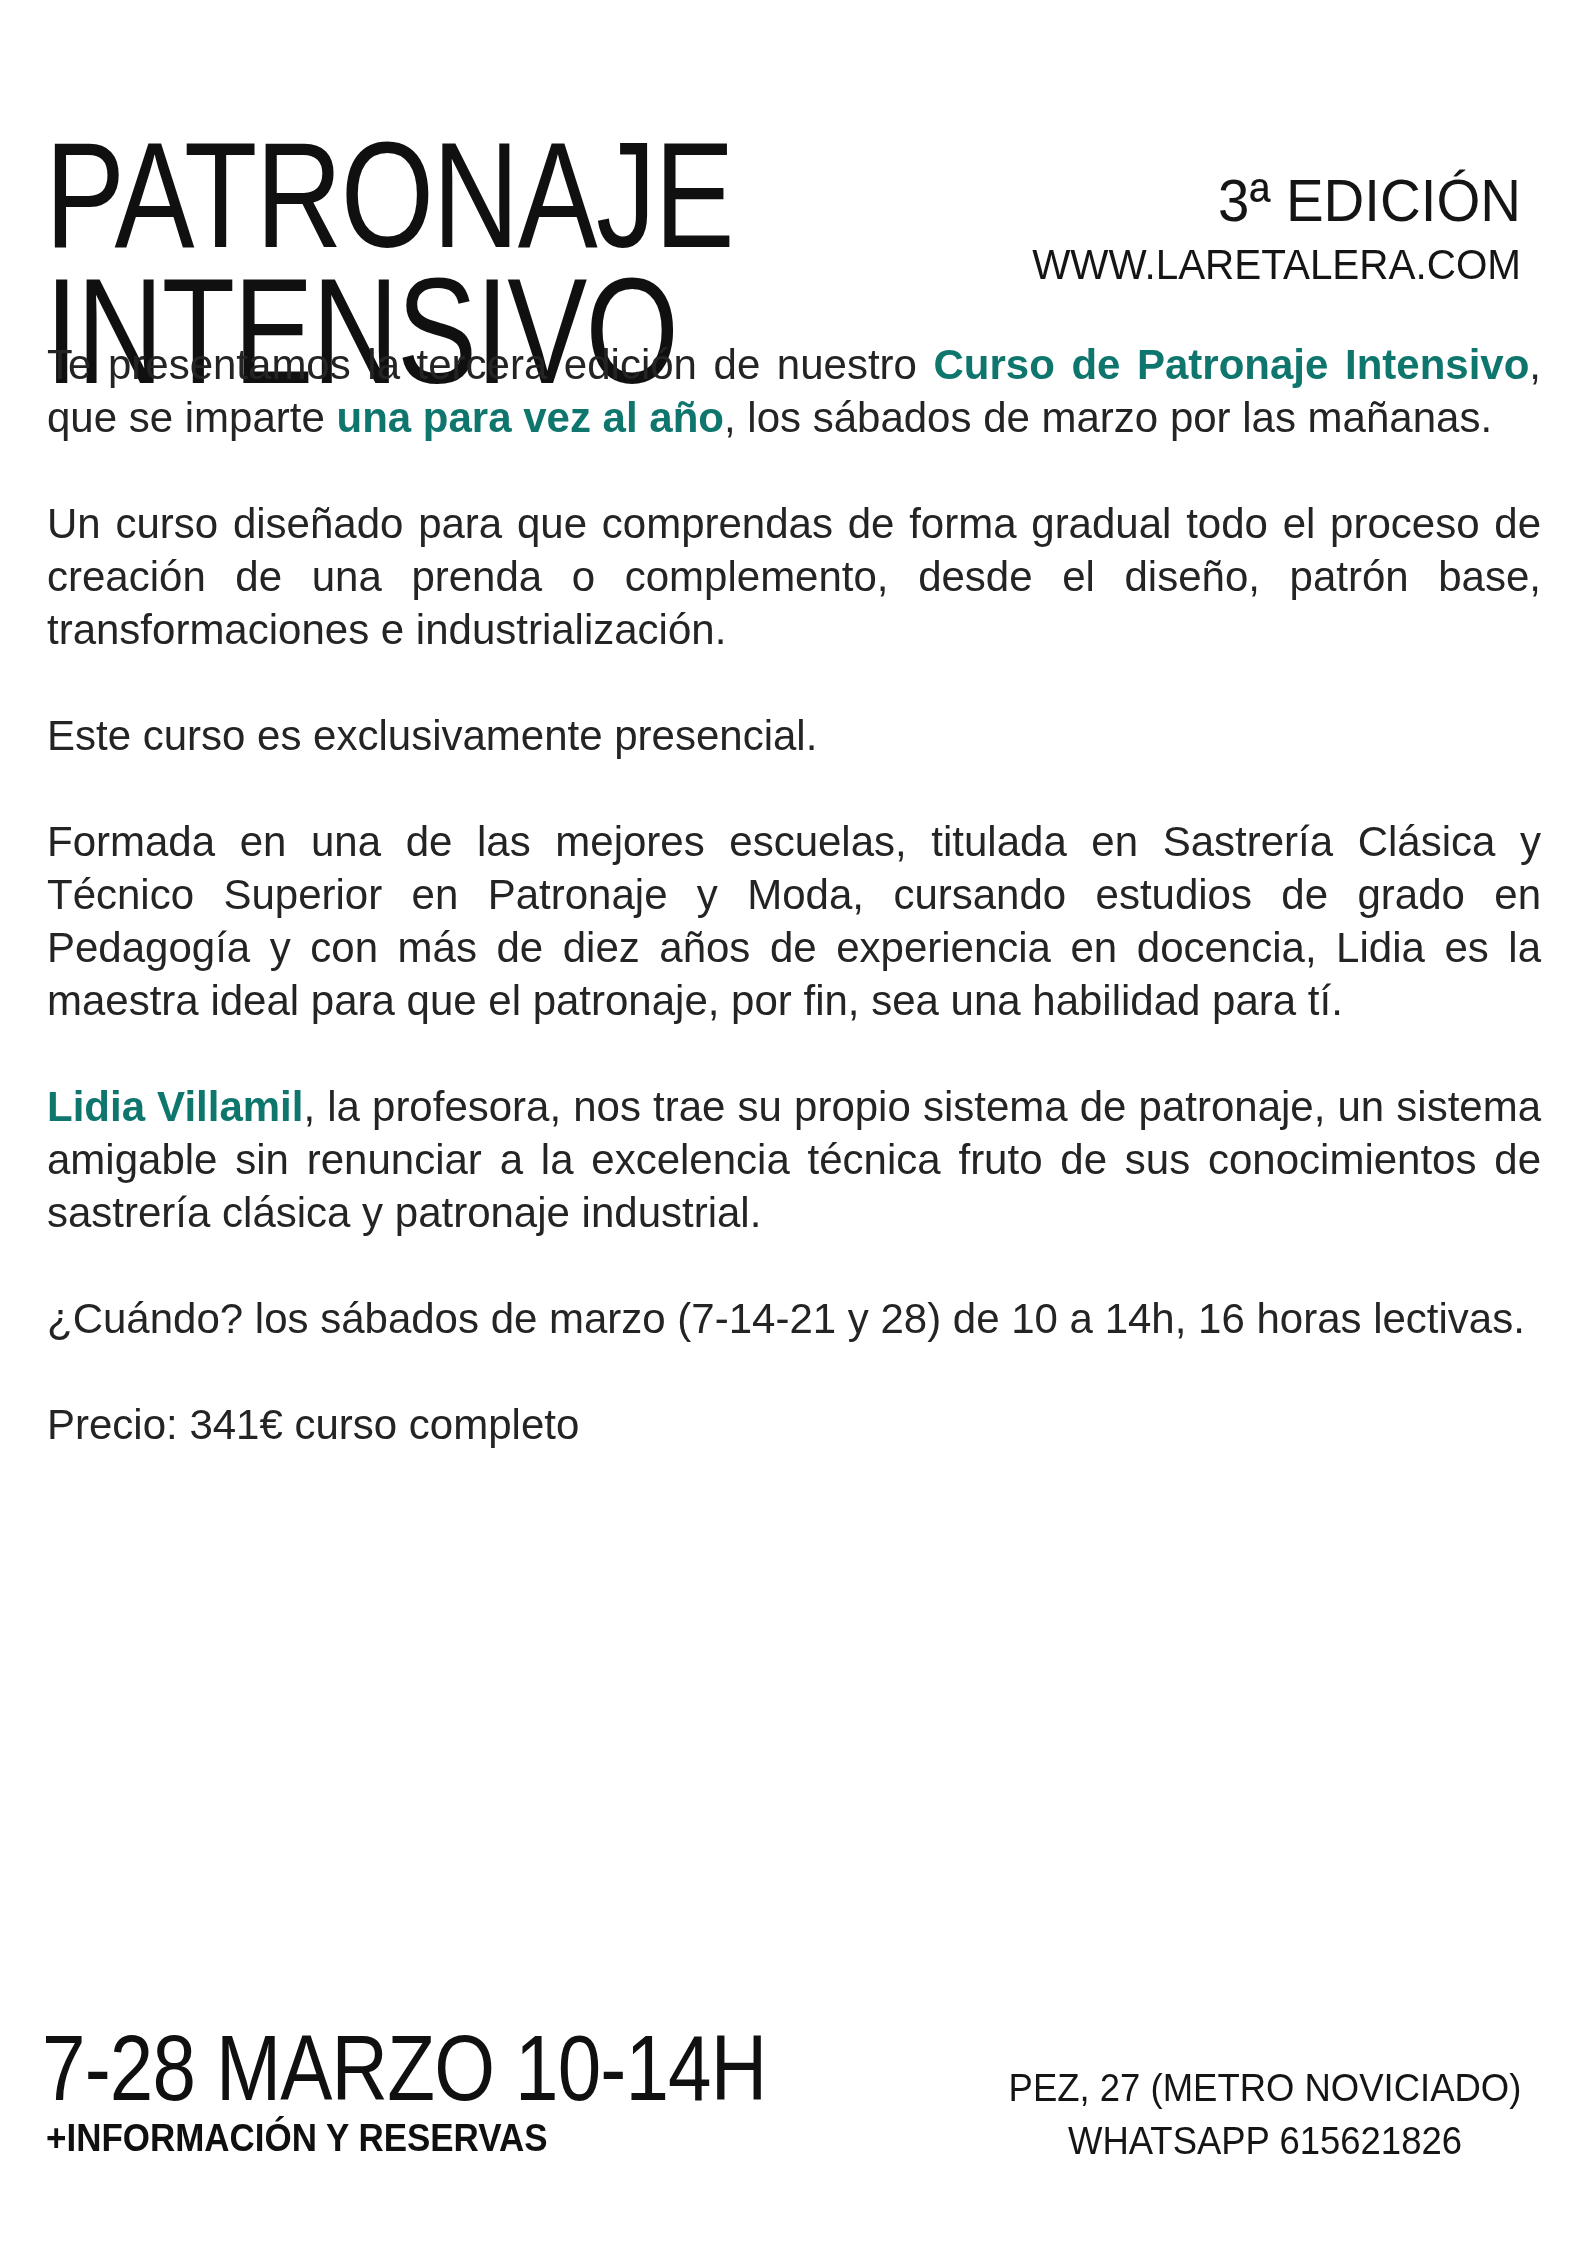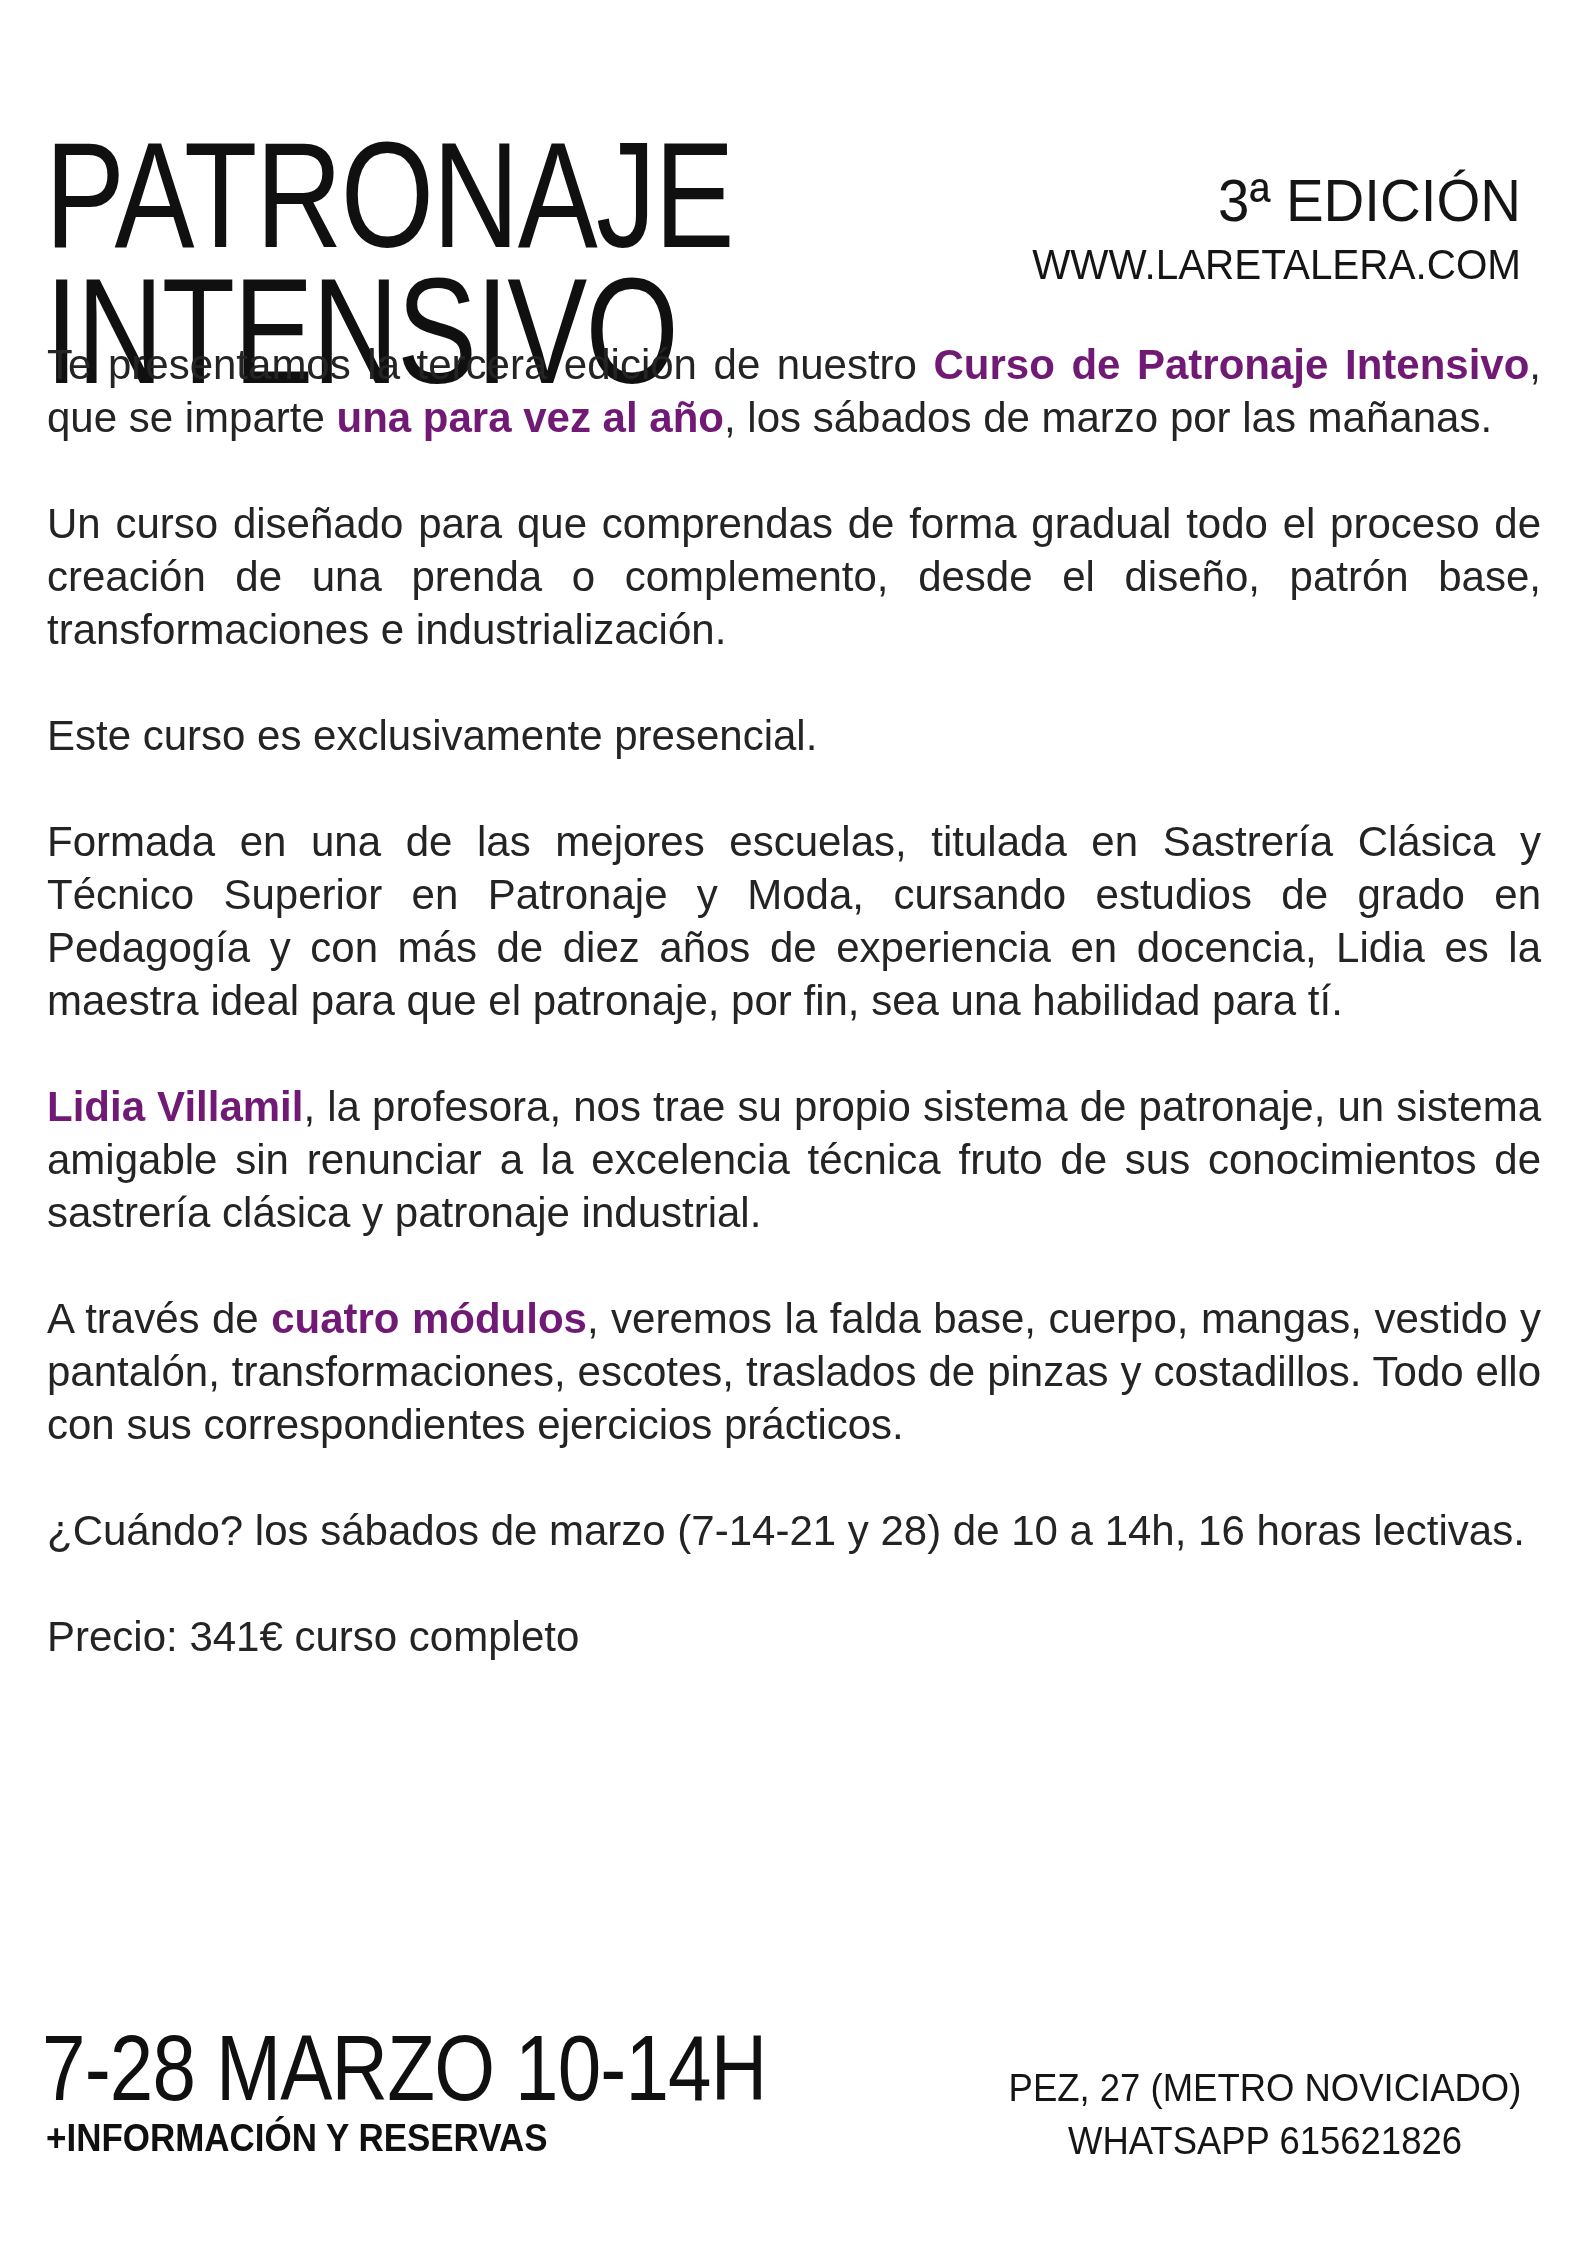--- a/index.html
+++ b/index.html
@@ -45,21 +45,21 @@
     position: absolute;
     left: 47px;
     top: 338px;
     width: 1494px;
     font-size: 42px;
     line-height: 53px;
     text-align: justify;
     color: #242424;
   }
   .body-text p { margin: 0 0 53px 0; }
-  .body-text b, .body-text .seg-b { font-weight: 700; color: #701a75; }
+  .body-text b, .body-text .seg-b { font-weight: 700; color: #0f766e; }
   .price-block div { line-height: 53px; }
 
   
   .footer-date {
     position: absolute;
     left: 42px;
     top: 2022px;
     font-size: 92px;
     line-height: 92px;
     font-weight: 400;
@@ -103,21 +103,20 @@
   <div class="edition">3ª EDICIÓN</div>
   <div class="website">WWW.LARETALERA.COM</div>
 </div>
 
 <main class="body-text">
   <p><span>Te presentamos la tercera edición de nuestro </span><span class="seg-b">Curso de Patronaje Intensivo</span><span>, que se imparte </span><span class="seg-b">una para vez al año</span><span>, los sábados de marzo por las mañanas.</span></p>
   <p><span>Un curso diseñado para que comprendas de forma gradual todo el proceso de creación de una prenda o complemento, desde el diseño, patrón base, transformaciones e industrialización.</span></p>
   <p><span>Este curso es exclusivamente presencial.</span></p>
   <p><span>Formada en una de las mejores escuelas, titulada en Sastrería Clásica y Técnico Superior en Patronaje y Moda, cursando estudios de grado en Pedagogía y con más de diez años de experiencia en docencia, Lidia es la maestra ideal para que el patronaje, por fin, sea una habilidad para tí.</span></p>
   <p><span class="seg-b">Lidia Villamil</span><span>, la profesora, nos trae su propio sistema de patronaje, un sistema amigable sin renunciar a la excelencia técnica fruto de sus conocimientos de sastrería clásica y patronaje industrial.</span></p>
-  <p><span>A través de </span><span class="seg-b">cuatro módulos</span><span>, veremos la falda base, cuerpo, mangas, vestido y pantalón, transformaciones, escotes, traslados de pinzas y costadillos. Todo ello con sus correspondientes ejercicios prácticos.</span></p>
   <p><span>¿Cuándo? los sábados de marzo (7-14-21 y 28) de 10 a 14h, 16 horas lectivas.</span></p>
   <div class="price-block">
     <div><span>Precio: 341€ curso completo</span></div>
   </div>
 </main>
 
 <div class="footer-date">7-28 MARZO 10-14H</div>
 <div class="footer-info">+INFORMACIÓN Y RESERVAS</div>
 <div class="footer-right">
   <div>PEZ, 27 (METRO NOVICIADO)</div>

